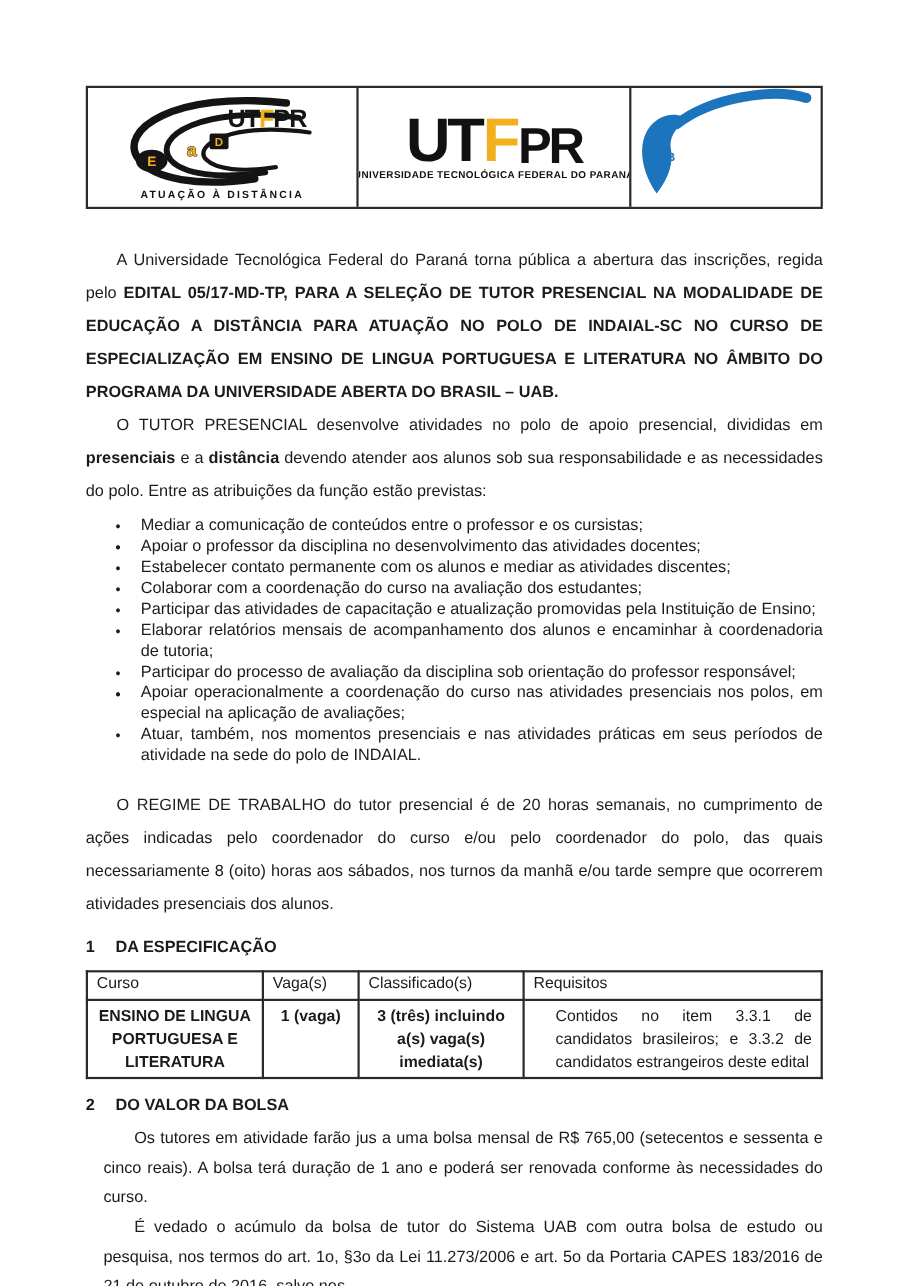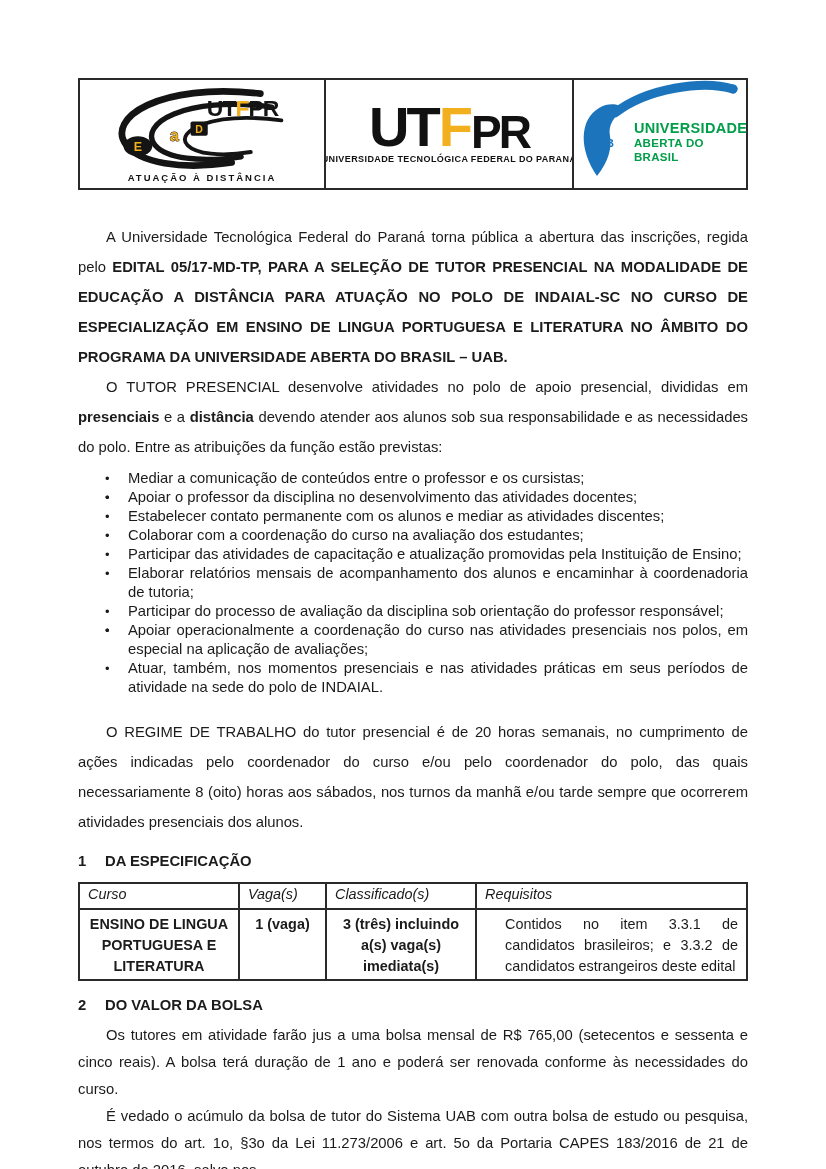--- a/index.html
+++ b/index.html
@@ -33,33 +33,33 @@
   .utfpr-mark .pr{font-size:46px;font-weight:800;color:#111;margin-top:10px;}
   .utfpr-caption{font-size:9px;font-weight:600;letter-spacing:.4px;color:#111;margin-top:3px;white-space:nowrap;}
   .uab-svg{position:absolute;inset:0;width:100%;height:100%;}
   .uab-acr{position:absolute;left:15px;top:57px;color:var(--uab-blue);font-weight:800;font-size:11px;letter-spacing:.5px;}
   .uab-green{position:absolute;left:60px;top:40px;color:var(--uab-green);font-weight:800;line-height:1.2;}
   .uab-green .l1{font-size:14.5px;letter-spacing:.3px;}
   .uab-green .l2{font-size:11.5px;letter-spacing:.3px;}
   
   .para{margin:0;font-size:14.8px;text-align:justify;text-indent:28px;}
   .lh30{line-height:30px;}
-  .lh27{line-height:27px;}
+  .lh27{line-height:27px;margin-left:16px;}
   .intro{margin-top:32px;}
   .b{font-weight:bold;}
   .attribs{list-style:none;margin:7px 0 0 0;padding:0 0 0 25px;font-size:14.8px;line-height:19px;}
   .attribs li{position:relative;padding-left:25px;text-align:justify;}
   .blt{position:absolute;left:2px;top:0;font-size:13px;}
   .regime{margin-top:20px;}
   .sec-heading{display:flex;font-weight:bold;font-size:14.8px;margin-top:16px;}
   .sec-num{width:27px;flex:none;}
   
   table.spec{border-collapse:collapse;width:670px;margin-top:13px;font-size:14.4px;table-layout:fixed;}
   table.spec th,table.spec td{border:2px solid var(--line);padding:2px 8px;vertical-align:top;}
-  table.spec th{font-weight:normal;text-align:left;height:26px;font-style:italic;}
+  table.spec th{font-weight:normal;text-align:left;height:26px;}
   table.spec th.c0{width:160px;}
   table.spec th.c1{width:87px;}
   table.spec th.c2{width:150px;}
   table.spec td.c0,table.spec td.c1,table.spec td.c2{font-weight:bold;text-align:center;line-height:21px;padding-top:4px;}
   table.spec td.c3{text-align:justify;line-height:21px;padding-top:4px;padding-left:28px;}
   .bolsa1{margin-top:9px;}
 </style>
 </head>
 <body>
 
@@ -95,24 +95,20 @@
       <div class="utfpr-caption">UNIVERSIDADE TECNOLÓGICA FEDERAL DO PARANÁ</div>
     </div>
 
     <div class="logo-cell">
       <svg class="uab-svg" viewBox="0 0 174 108">
         <path d="M22 96 C 4 70 4 40 24 28 C 34 22 45 24 49 29 C 38 37 33 46 35 56 C 37 67 34 81 22 96 Z" fill="var(--uab-blue)"></path>
         <path d="M40 33 C 72 8 128 0 158 9" fill="none" stroke="var(--uab-blue)" stroke-width="9" stroke-linecap="round"></path>
         <circle cx="158" cy="9" r="4.5" fill="var(--uab-blue)"></circle>
       </svg>
       <span class="uab-acr">UAB</span>
-      <div class="uab-green">
-        <div class="l1">UNIVERSIDADE</div>
-        <div class="l2">ABERTA DO BRASIL</div>
-      </div>
     </div>
   </div>
 
   <p class="para lh30 intro"><span>A Universidade Tecnológica Federal do Paraná torna pública a abertura das inscrições, regida pelo </span><span class="b">EDITAL 05/17-MD-TP, PARA A SELEÇÃO DE TUTOR PRESENCIAL NA MODALIDADE DE EDUCAÇÃO A DISTÂNCIA PARA ATUAÇÃO NO POLO DE INDAIAL-SC NO CURSO DE ESPECIALIZAÇÃO EM ENSINO DE LINGUA PORTUGUESA E LITERATURA NO ÂMBITO DO PROGRAMA DA UNIVERSIDADE ABERTA DO BRASIL – UAB.</span></p>
 
   <p class="para lh30"><span>O TUTOR PRESENCIAL desenvolve atividades no polo de apoio presencial, divididas em </span><span class="b">presenciais</span><span> e a </span><span class="b">distância</span><span> devendo atender aos alunos sob sua responsabilidade e as necessidades do polo. Entre as atribuições da função estão previstas:</span></p>
 
   <ul class="attribs">
       <li><span class="blt">•</span><span>Mediar a comunicação de conteúdos entre o professor e os cursistas;</span></li>
       <li><span class="blt">•</span></li>

